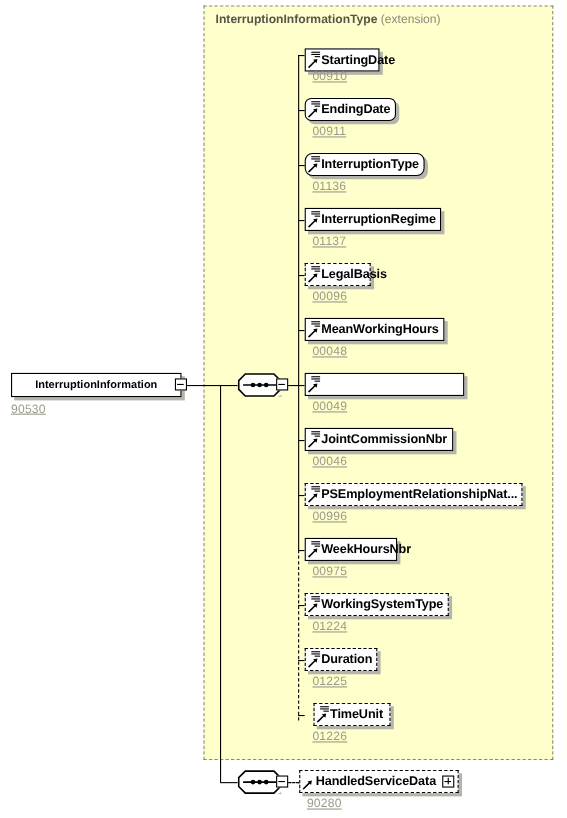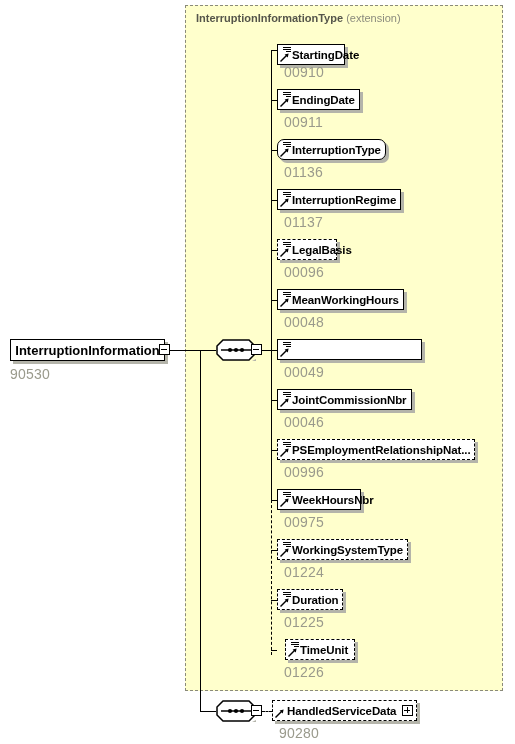--- a/index.html
+++ b/index.html
@@ -117,21 +117,21 @@
     height: 22px;
     box-sizing: border-box;
     background: #ffffff;
     border: 1.5px solid #000000;
     display: flex;
     align-items: center;
     justify-content: center;
     box-shadow: 3px 3px 0 0 #b4b4aa;
   }
   #root-node .label {
-    font-size: 13px;
+    font-size: 10px;
     font-weight: bold;
     color: #000;
   }
 
   
   .toggle {
     position: absolute;
     width: 11px;
     height: 11px;
     box-sizing: border-box;
@@ -153,24 +153,25 @@
     left: 3.2px;
     top: 1.2px;
     width: 1.5px;
     height: 6px;
     background: #000;
   }
 
   
   .caption {
     position: absolute;
-    font-size: 14px;
+    font-size: 11px;
     color: #9a9a8c;
     font-family: "Liberation Sans", sans-serif;
     letter-spacing: 0.2px;
+    text-decoration: underline;
   }
 
   
   .seq {
     position: absolute;
     width: 40px;
     height: 22px;
   }
   .seq svg { display: block; }
 </style>
@@ -233,21 +234,21 @@
         <span class="ln l3"></span>
         <svg class="arrow" viewBox="0 0 9 9" width="9" height="9">
           <line x1="0.5" y1="8.5" x2="7" y2="2" stroke="#000" stroke-width="1.4"></line>
           <polygon points="8.6,0.6 4.6,1.4 7.8,4.6" fill="#000"></polygon>
         </svg>
       </span>
       <span class="label">StartingDate</span>
     </div>
     <div class="caption" style="left: 284px; top: 64px;">00910</div>
     <div class="hline" style="left: 271px; top: 100px; width: 6px;"></div>
-    <div class="node" style="left: 277px; top: 89px; width: 82.8906px;">
+    <div class="node" style="left: 277px; top: 89px; width: 82.8906px; border-radius: 6px;">
       <span class="elem-icon">
         <span class="ln l1"></span>
         <span class="ln l2"></span>
         <span class="ln l3"></span>
         <svg class="arrow" viewBox="0 0 9 9" width="9" height="9">
           <line x1="0.5" y1="8.5" x2="7" y2="2" stroke="#000" stroke-width="1.4"></line>
           <polygon points="8.6,0.6 4.6,1.4 7.8,4.6" fill="#000"></polygon>
         </svg>
       </span>
       <span class="label">EndingDate</span>

